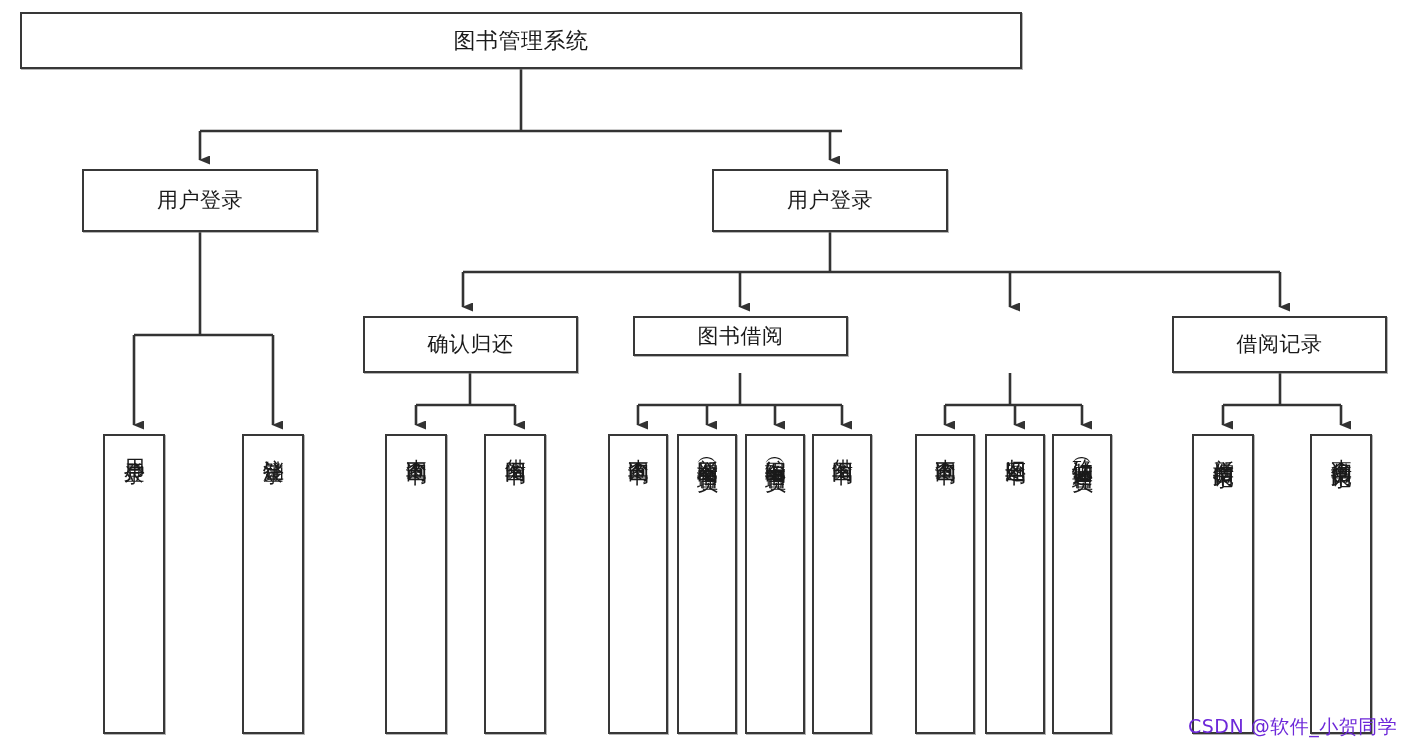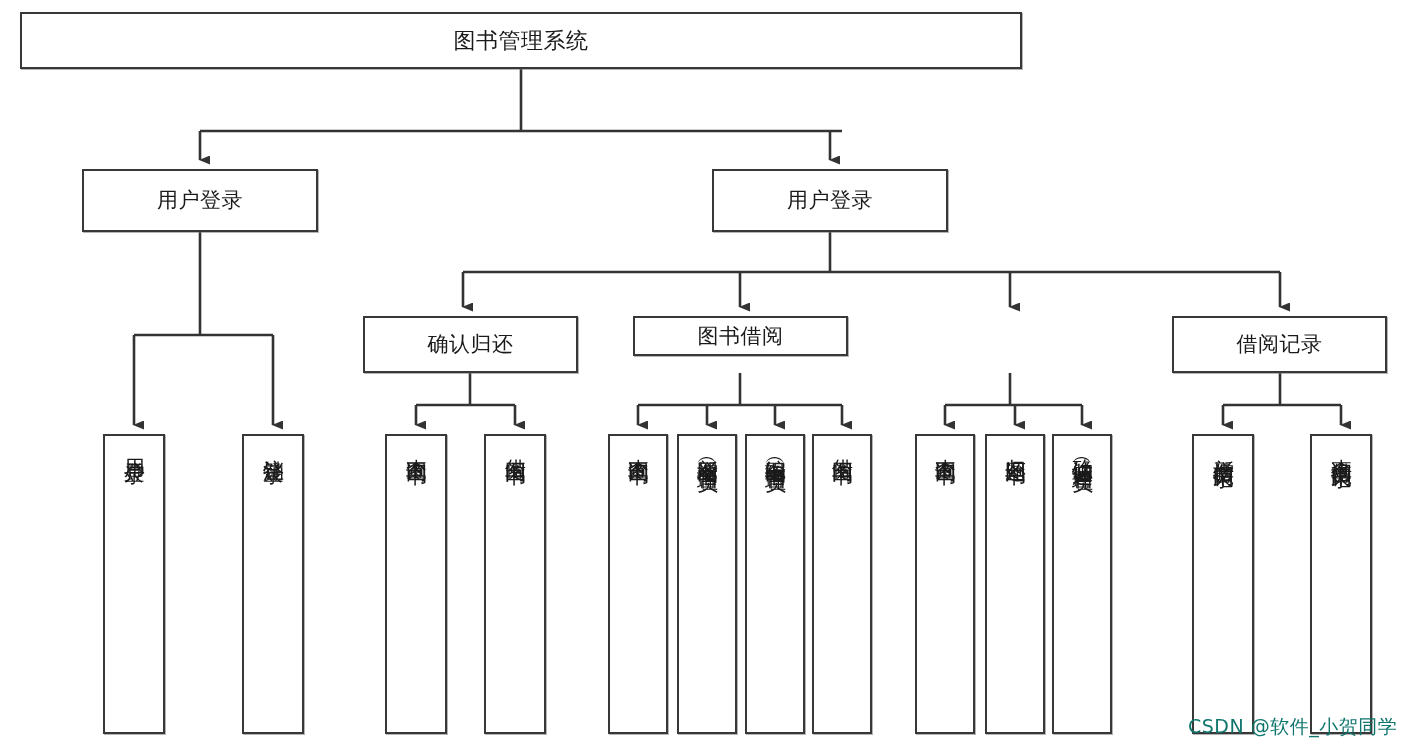--- a/index.html
+++ b/index.html
@@ -61,21 +61,21 @@
     writing-mode: vertical-rl;
     text-orientation: upright;
     font-size: 21px;
     line-height: 1.0;
     letter-spacing: 2px;
     white-space: nowrap;
   }
   .watermark {
     position: absolute;
     font-size: 19px;
-    color: #0f766e;
+    color: #6d28d9;
     white-space: nowrap;
     letter-spacing: 0.5px;
   }
 </style>
 </head>
 <body>
 
 <div id="diagram-root">
 
   <svg id="edge-layer" viewBox="0 0 1405 747" width="1405" height="747" xmlns="http://www.w3.org/2000/svg">

